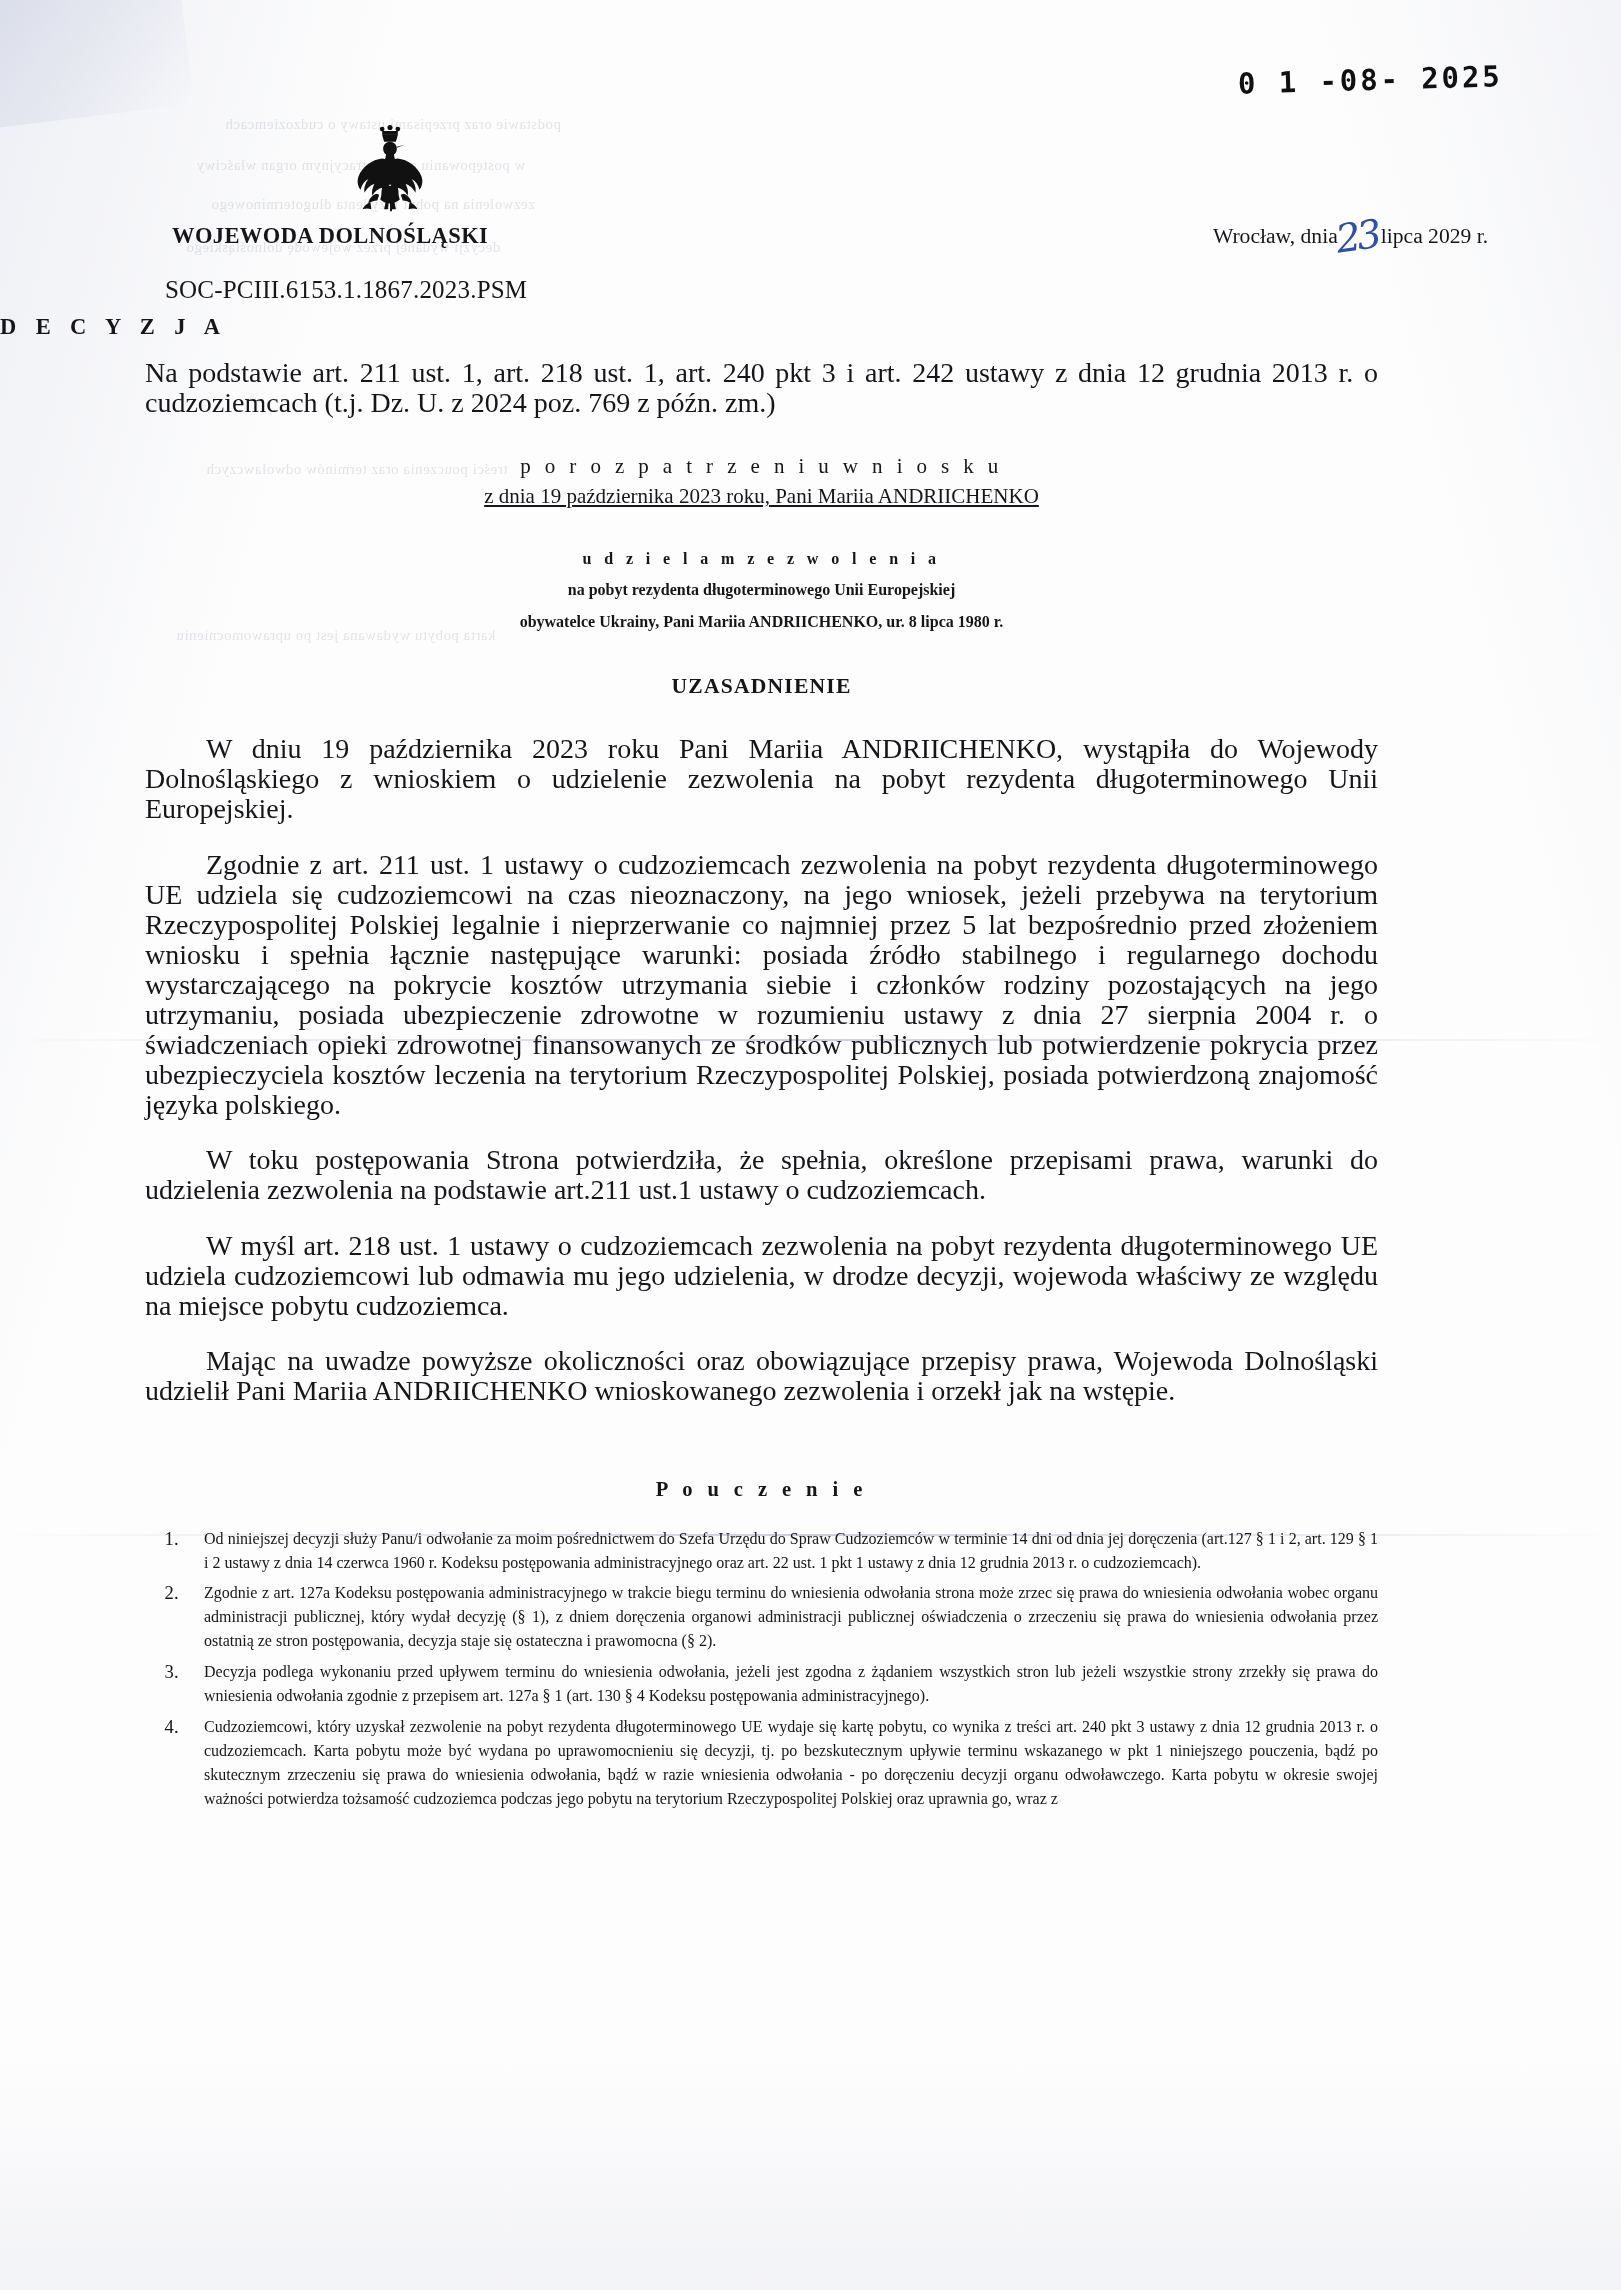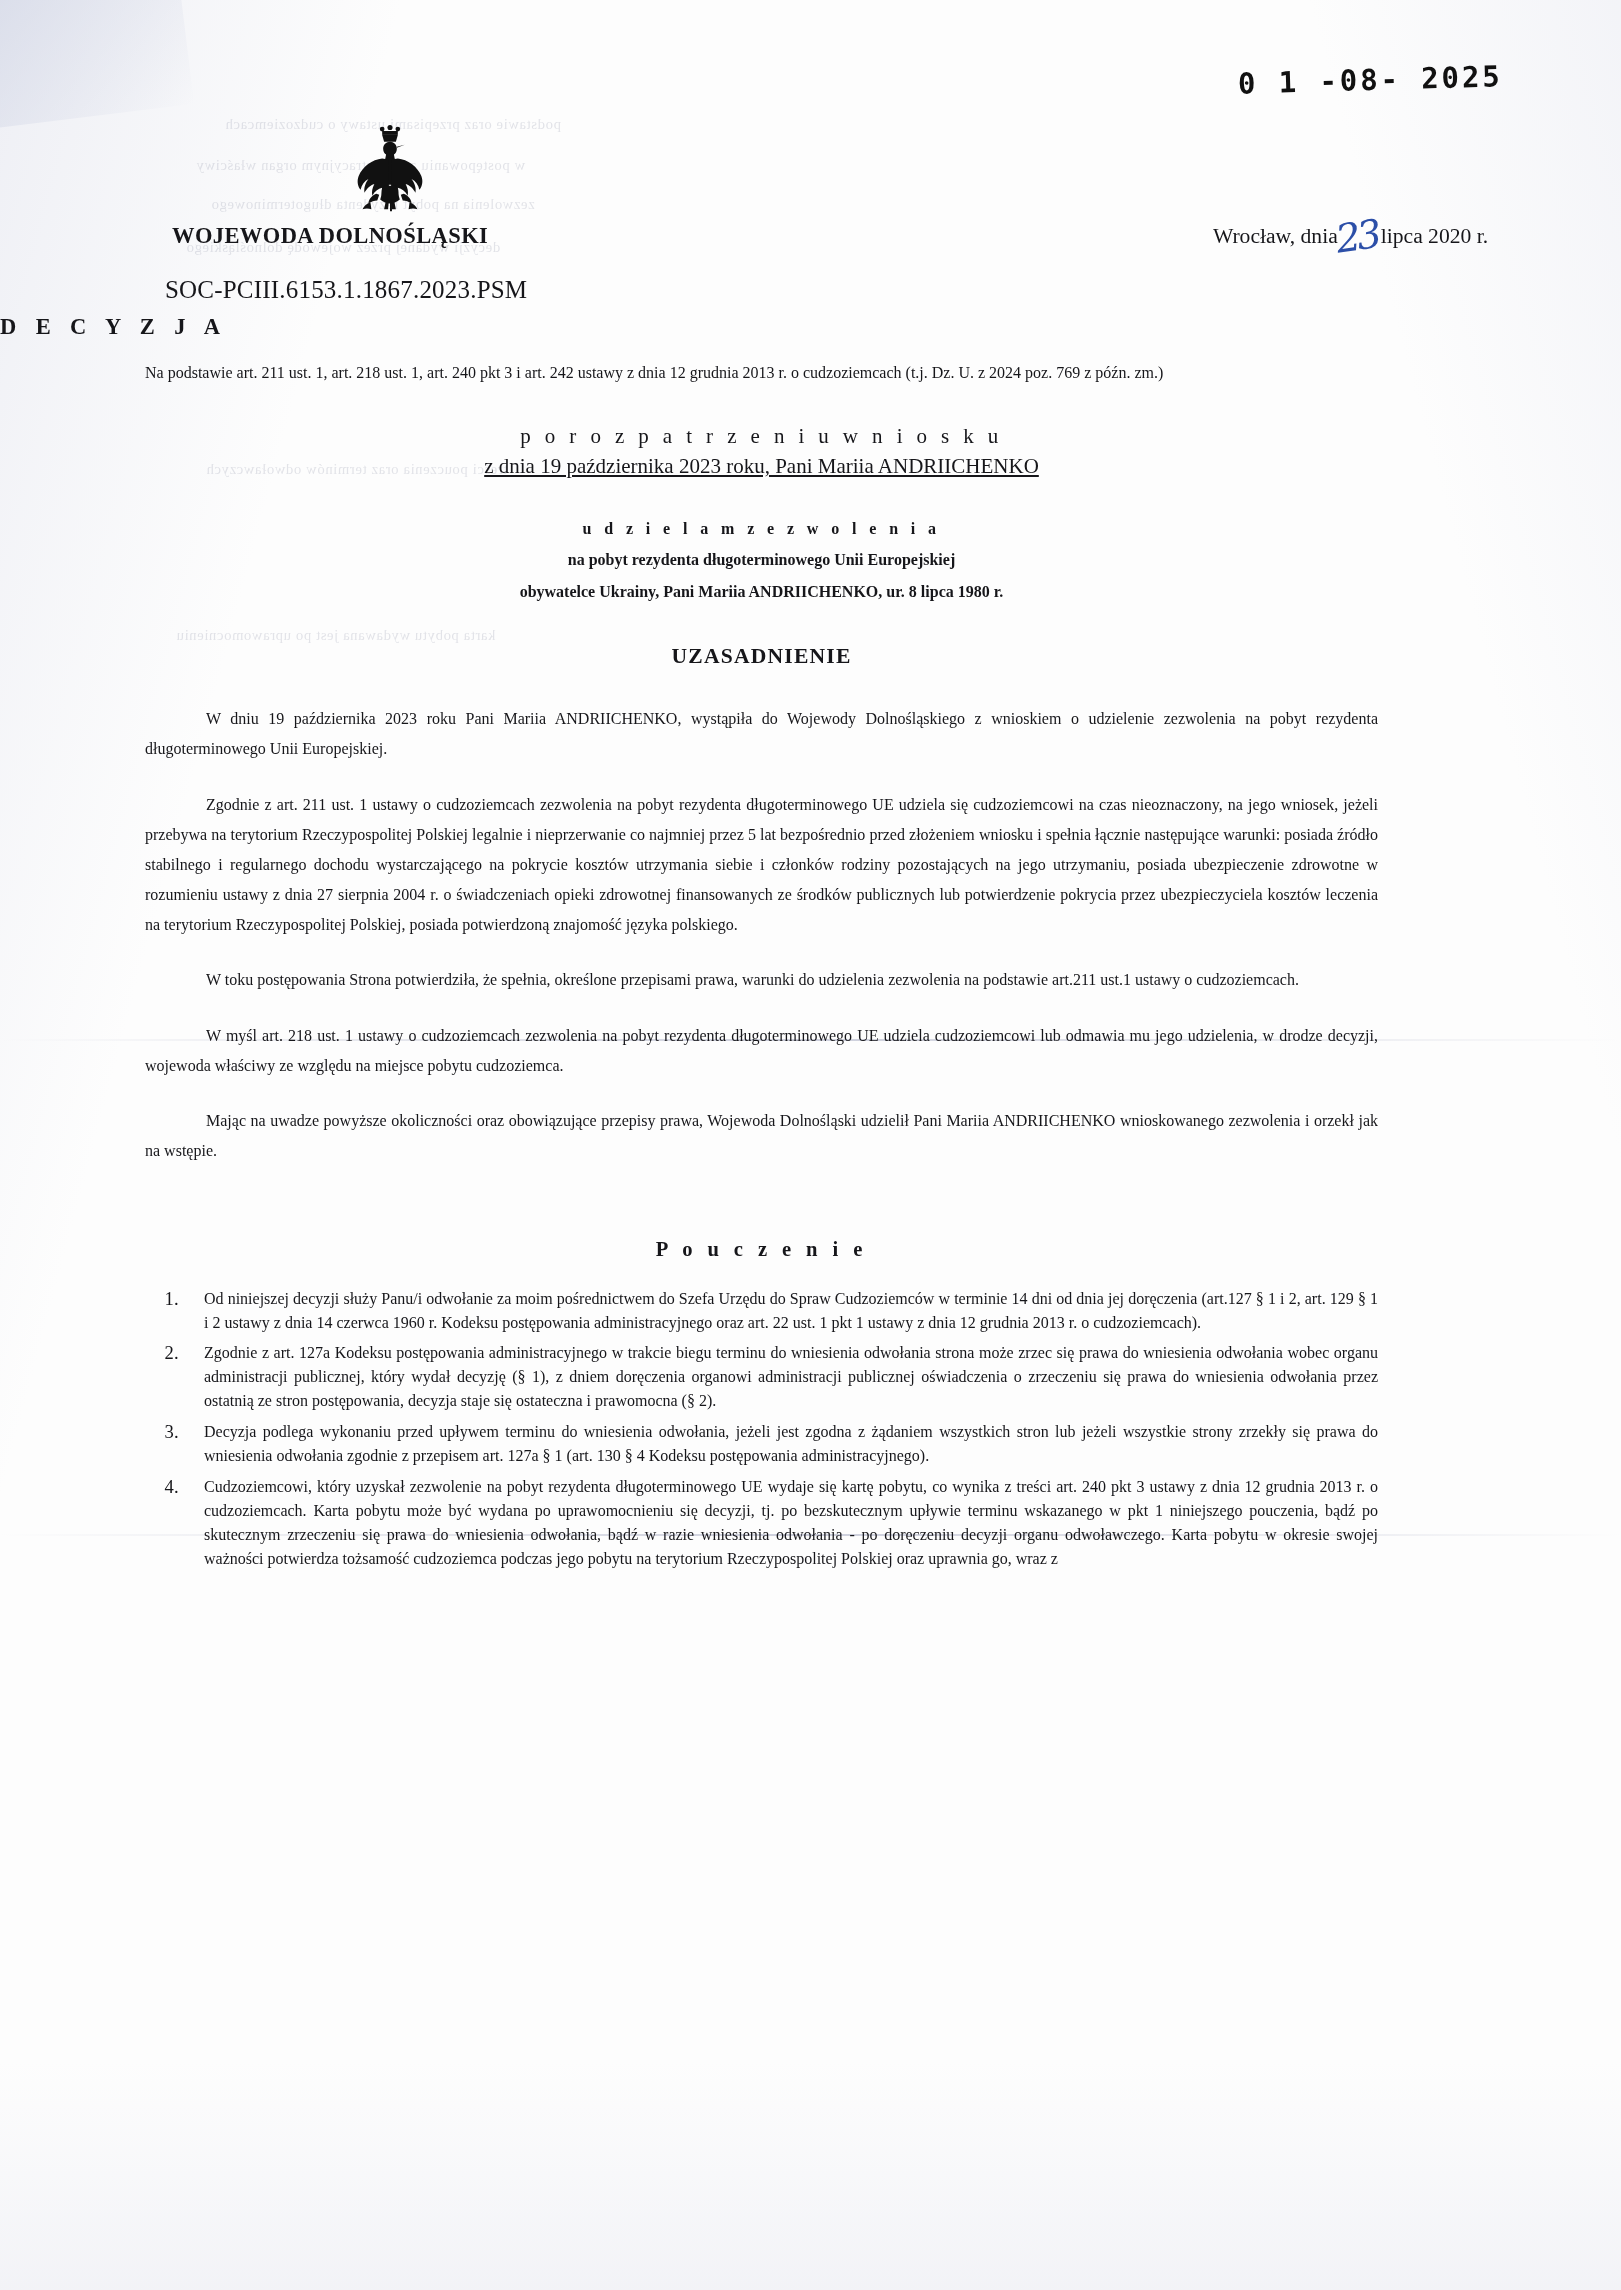--- a/index.html
+++ b/index.html
@@ -136,21 +136,21 @@
 
   .body-col {
     position: absolute;
     left: 145px;
     width: 1233px;
     top: 358px;
   }
   p.just {
     margin: 0 0 0 0;
     text-align: justify;
-    font-size: 16px;
+    font-size: 28px;
     line-height: 30px;
   }
   p.just.indent { text-indent: 61px; }
   .gap-sm { height: 25.5px; }
   .gap-md { height: 33px; }
   .gap-lg { height: 39px; }
 
   .center-block { text-align: center; }
   .sub-heading {
     font-size: 21px;
@@ -259,21 +259,21 @@
         <path d="M62 70 c5 2 8 6 8 10 c-3 -2 -6 -3 -9 -3 l-2 -6 z"></path>
         <path d="M28 79 c-4 1 -7 4 -8 7 c3 -1 6 -1 9 0 z"></path>
         <path d="M68 79 c4 1 7 4 8 7 c-3 -1 -6 -1 -9 0 z"></path>
       </g>
     </svg>
   </div>
 
   <div class="header-row">
     <div class="authority">WOJEWODA DOLNOŚLĄSKI</div>
     <div class="place-date">
-      <span>Wrocław, dnia</span><span class="hw-slot"><span class="hw-day">23</span></span><span>lipca 2020 r.</span>
+      <span>Wrocław, dnia</span><span class="hw-slot"><span class="hw-day">23</span></span><span>lipca 2029 r.</span>
     </div>
   </div>
 
   <div class="ref-no">SOC-PCIII.6153.1.1867.2023.PSM</div>
 
   <div class="doc-title">D E C Y Z J A</div>
 
   <div class="body-col">
 
     <p class="just">Na podstawie art. 211 ust. 1, art. 218 ust. 1, art. 240 pkt 3 i art. 242 ustawy z dnia 12 grudnia 2013 r. o cudzoziemcach (t.j. Dz. U. z 2024 poz. 769 z późn. zm.)</p>

